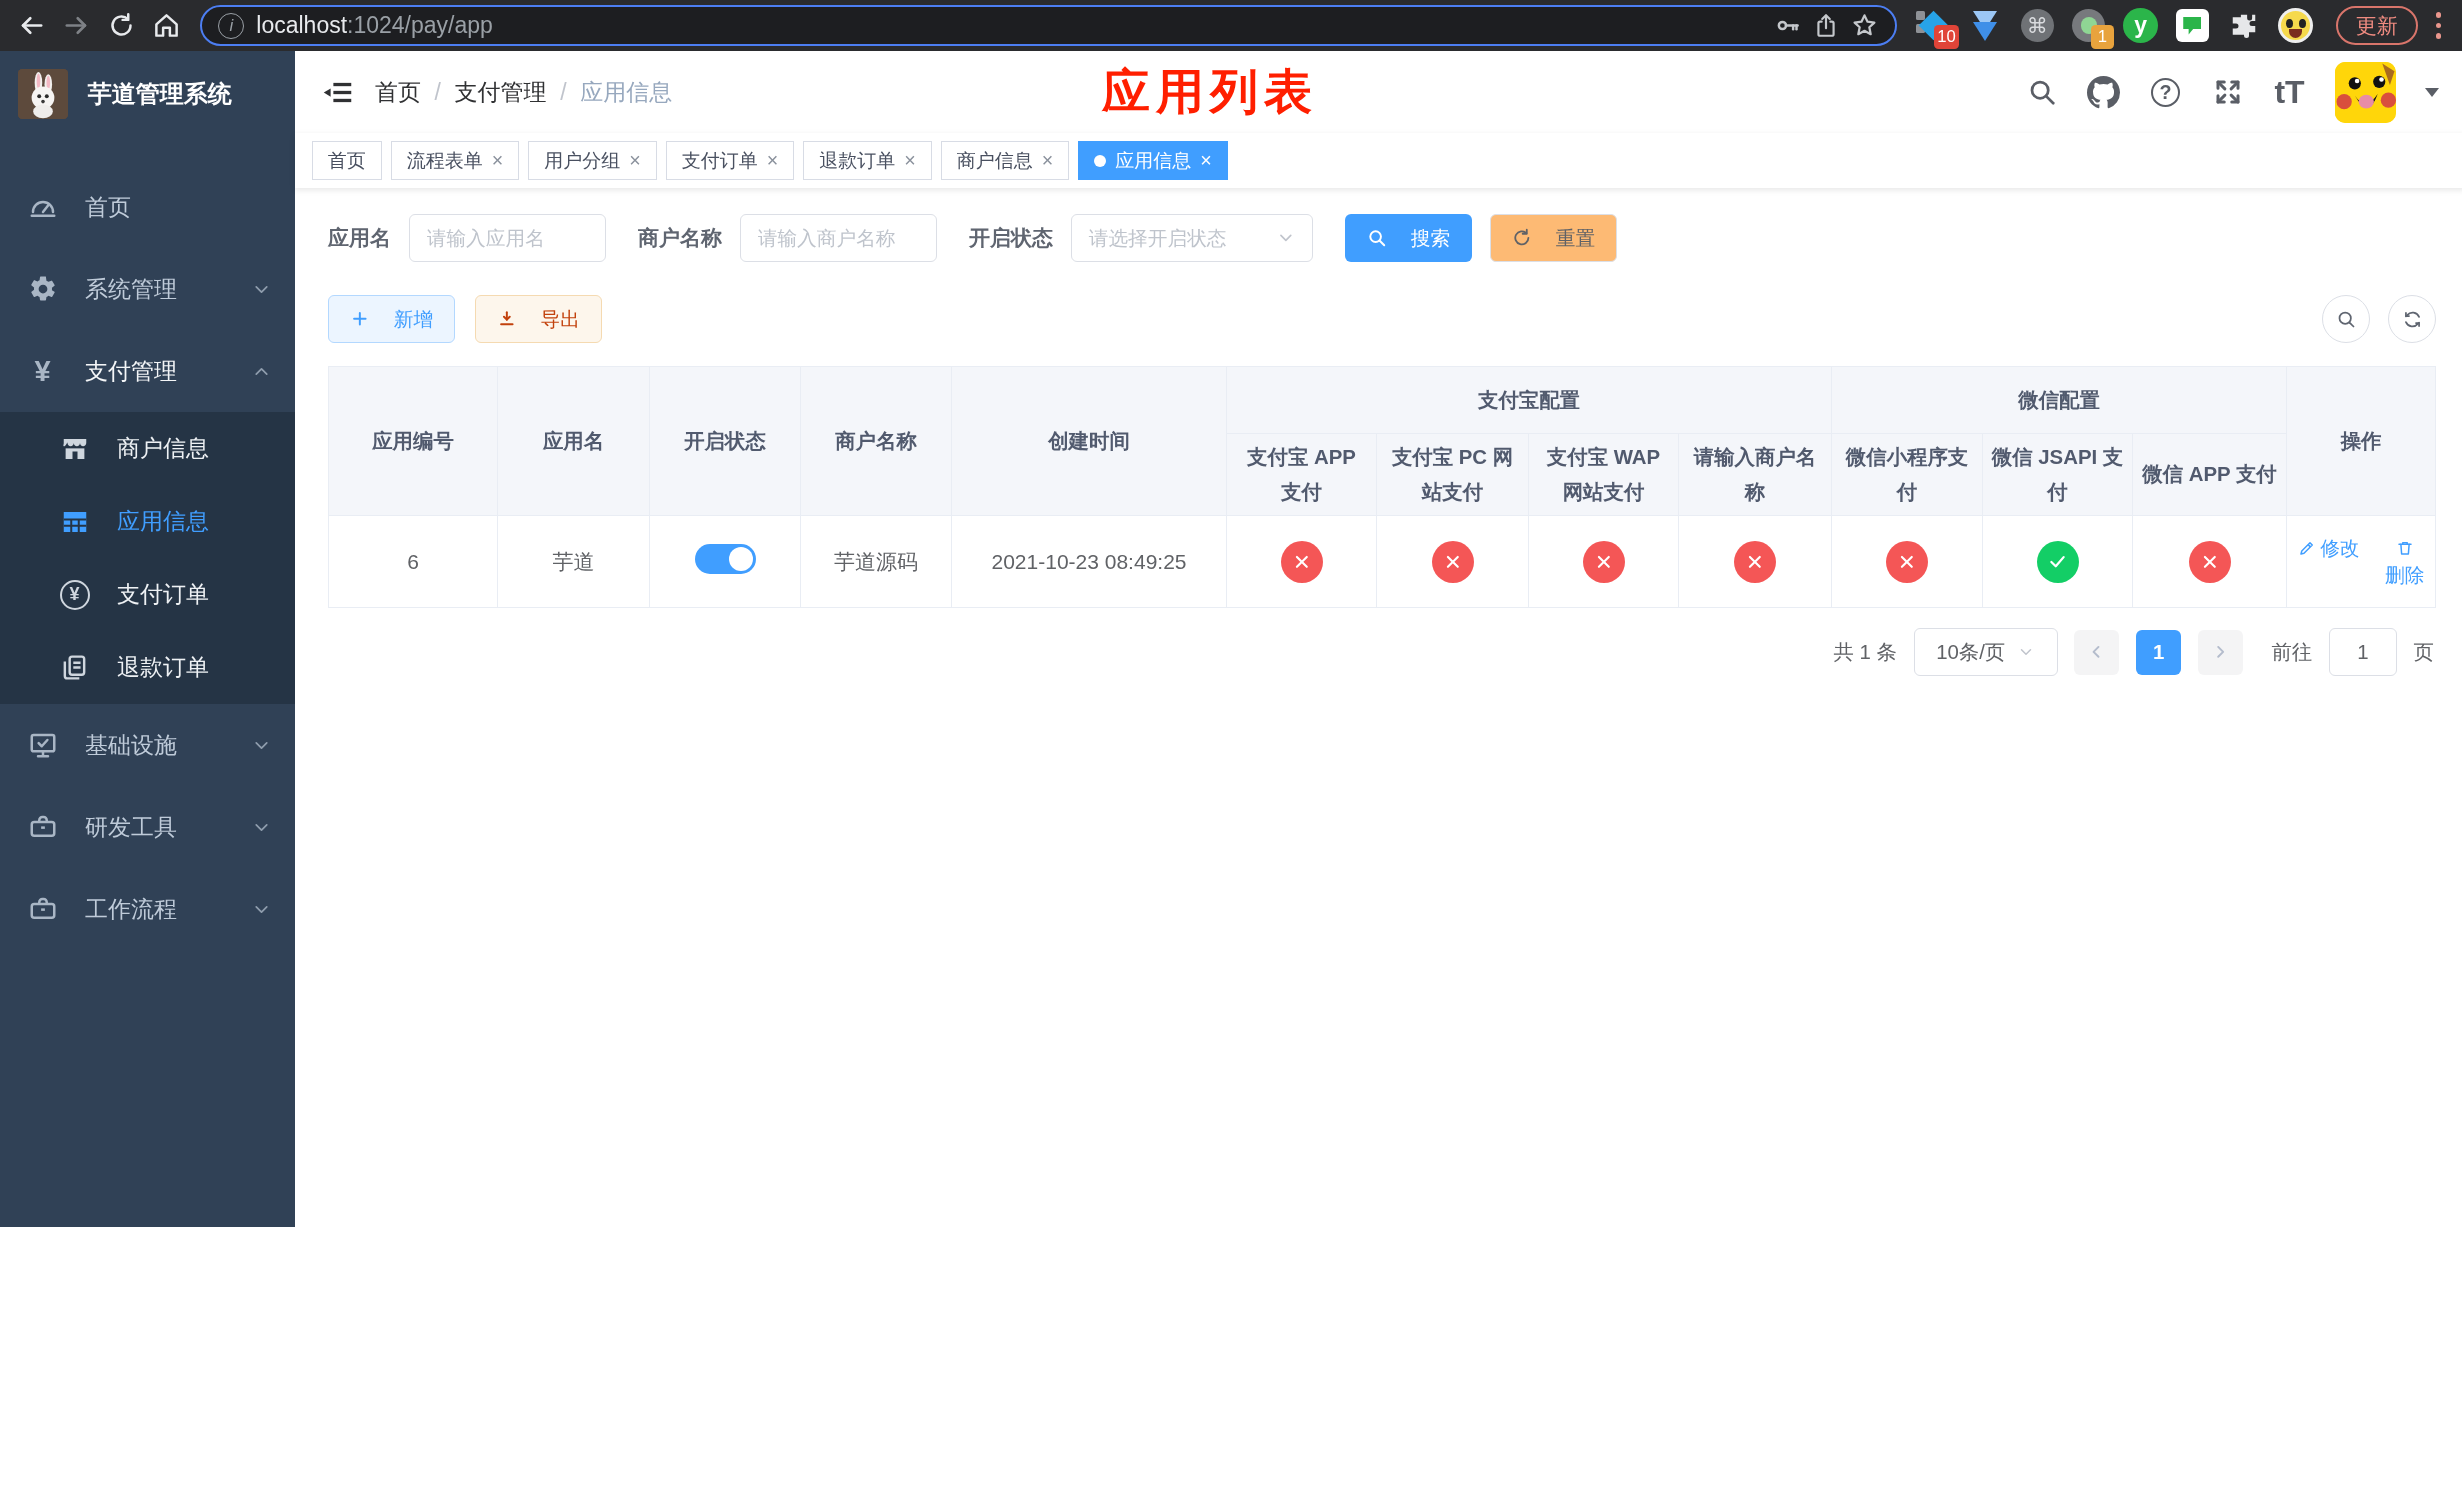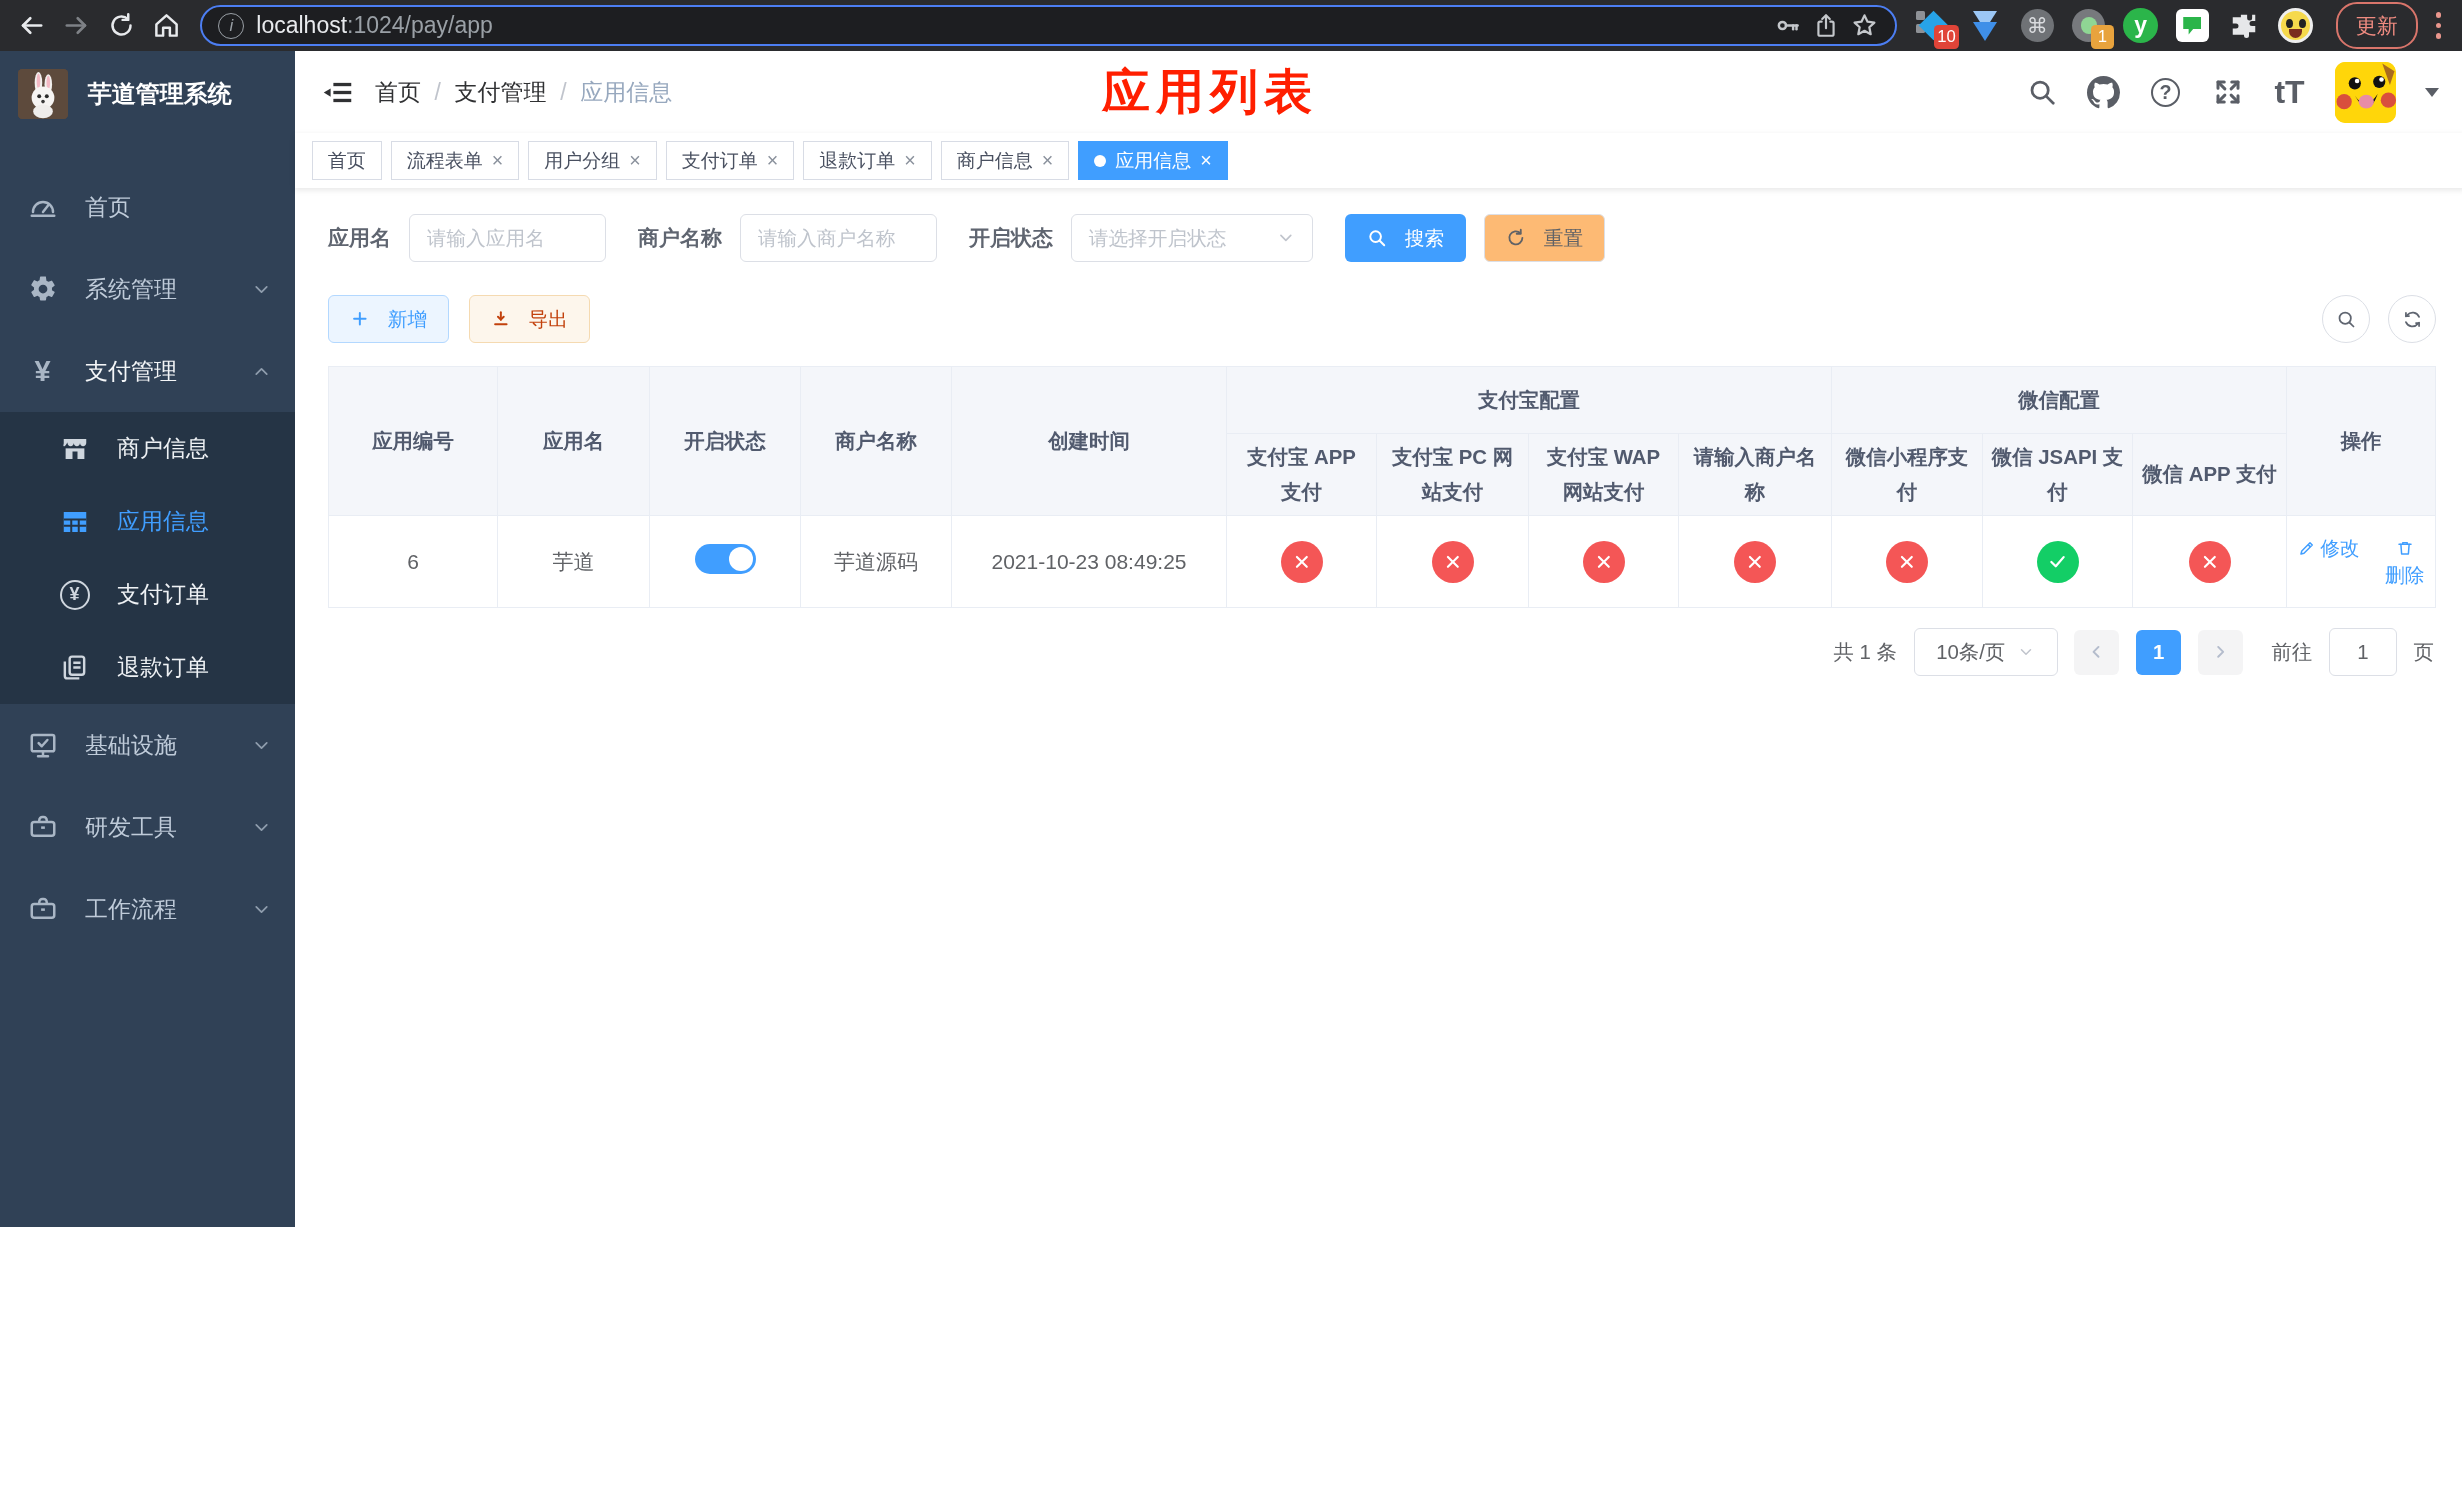--- a/index.html
+++ b/index.html
@@ -35,21 +35,21 @@
   .grey-green { width:33px; height:33px; background:#77797d; }
   .grey-green i { width:16.7px; height:16.7px; border-radius:50%; background:#8fd694; }
   .ycirc { width:35px; height:35px; background:#2bb54a; color:#fff; font-size:23px; font-weight:700; }
   .chatsq { width:33px; height:33px; background:#fff; border-radius:6px; display:flex; align-items:center; justify-content:center; }
   .chatsq i { width:18px; height:18px; background:#2bb54a; clip-path:polygon(0 0,100% 0,100% 70%,55% 70%,30% 100%,30% 70%,0 70%); }
   .puzzle { color:#e6e7e9; }
   .emoji-ext { width:35px; height:35px; background:#efefef; border-radius:50%; position:relative; overflow:hidden; }
   .emoji-ext .face { position:absolute; inset:3px; background:#f6d94c; border-radius:50%; }
   .emoji-ext .e { position:absolute; width:6.8px; height:9px; background:#222; border-radius:50%; top:10.6px; }
   .emoji-ext .mo { position:absolute; width:13.6px; height:9px; background:#7a2c1e; border-radius:0 0 9px 9px; left:10.6px; top:21px; }
-  .update-btn { margin-left:10.6px; height:47px; padding:0 18px; border:2.3px solid #d9756b; border-radius:21px; color:#ef8b80;
+  .update-btn { margin-left:10.6px; height:39px; padding:0 18px; border:2.3px solid #d9756b; border-radius:21px; color:#ef8b80;
     font-size:21px; background:transparent; display:flex; align-items:center; }
   .kebab { display:flex; flex-direction:column; gap:5.3px; padding:0 9px; margin-left:3px; }
   .kebab i { width:5.3px; height:5.3px; border-radius:50%; background:#e9968d; }
 
   
   .app { display:flex; height:1176px; }
   .sidebar { width:295px; background:#304156; flex:0 0 auto; color:#bfcbd9; }
   .logo-row { height:85px; display:flex; align-items:center; gap:19.7px; padding:0 18px; }
   .logo-img { width:50px; height:50px; border-radius:4.5px; background:#5d4a3c; overflow:hidden; flex:0 0 auto; }
   .logo-title { color:#fff; font-size:24px; font-weight:700; }
@@ -100,21 +100,21 @@
   .content { flex:1 1 auto; padding:26px 29px 0 33px; background:#fff; }
   .filter-row { display:flex; align-items:center; }
   .f-group { display:flex; align-items:center; margin-right:32px; }
   .f-label { font-size:21px; color:#5f6570; font-weight:700; margin-right:18px; white-space:nowrap; }
   .f-input { width:197px; height:48px; border:1.5px solid #dcdfe6; border-radius:6px; padding:0 16.7px; font-size:19.7px; color:#606266;
     font-family:inherit; }
   .f-input::placeholder { color:#bfc4cc; }
   .f-select { width:242px; height:48px; border:1.5px solid #dcdfe6; border-radius:6px; padding:0 16.7px; font-size:19.7px;
     display:flex; align-items:center; color:#bfc4cc; cursor:pointer; }
   .f-select .chev { margin-left:auto; color:#c0c4cc; }
-  .btn { height:48px; border-radius:6px; font-size:19.7px; display:inline-flex; align-items:center; gap:18px; padding:0 21px;
+  .btn { height:48px; border-radius:6px; font-size:19.7px; display:inline-flex; align-items:center; gap:24px; padding:0 21px;
     cursor:pointer; border:1.5px solid transparent; font-family:inherit; }
   .btn-primary { background:#409eff; color:#fff; }
   .btn-plain { background:#fdba74; border-color:#dcdfe6; color:#606266; }
   .btn-blue-plain { background:#ecf5ff; border-color:#b3d8ff; color:#409eff; }
   .btn-warn-plain { background:#fdf6ec; border-color:#f5dab1; color:#c2410c; }
   .action-row { margin-top:33px; display:flex; align-items:center; gap:19.7px; }
   .round-btns { margin-left:auto; display:flex; gap:18px; }
   .circle-btn { width:48px; height:48px; border:1.5px solid #dcdfe6; border-radius:50%; background:#fff; color:#5f6570;
     display:flex; align-items:center; justify-content:center; cursor:pointer; }
 

